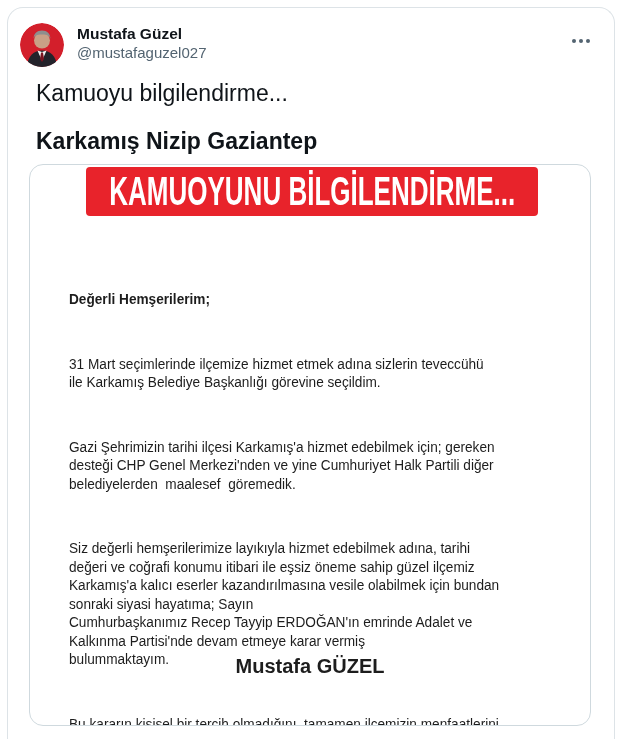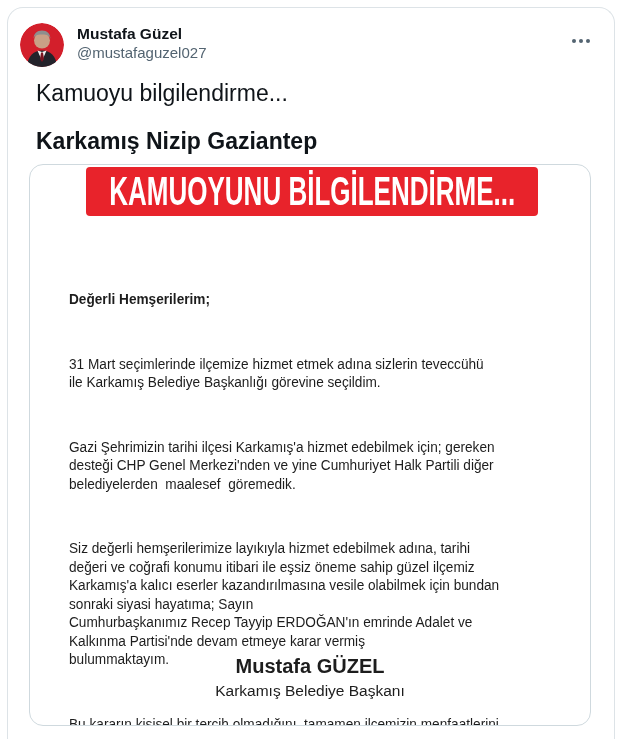--- a/index.html
+++ b/index.html
@@ -119,18 +119,17 @@
 Kalkınma Partisi'nde devam etmeye karar vermiş
 bulummaktayım.</div>
       <div class="para">Bu kararın kişisel bir tercih olmadığını, tamamen ilçemizin menfaatlerini
 gözeterek ve sizlerin beklentilerini karşılamak amacıyla aldığımı özel-
 likle belirtmek isterim.</div>
       
     </div>
 
     <div class="signature">
       <div class="sig-name">Mustafa GÜZEL</div>
-      <div class="sig-title">Karkamış Belediye Başkanı</div>
     </div>
 
   </div>
 
 </div>
 
 </body></html>

